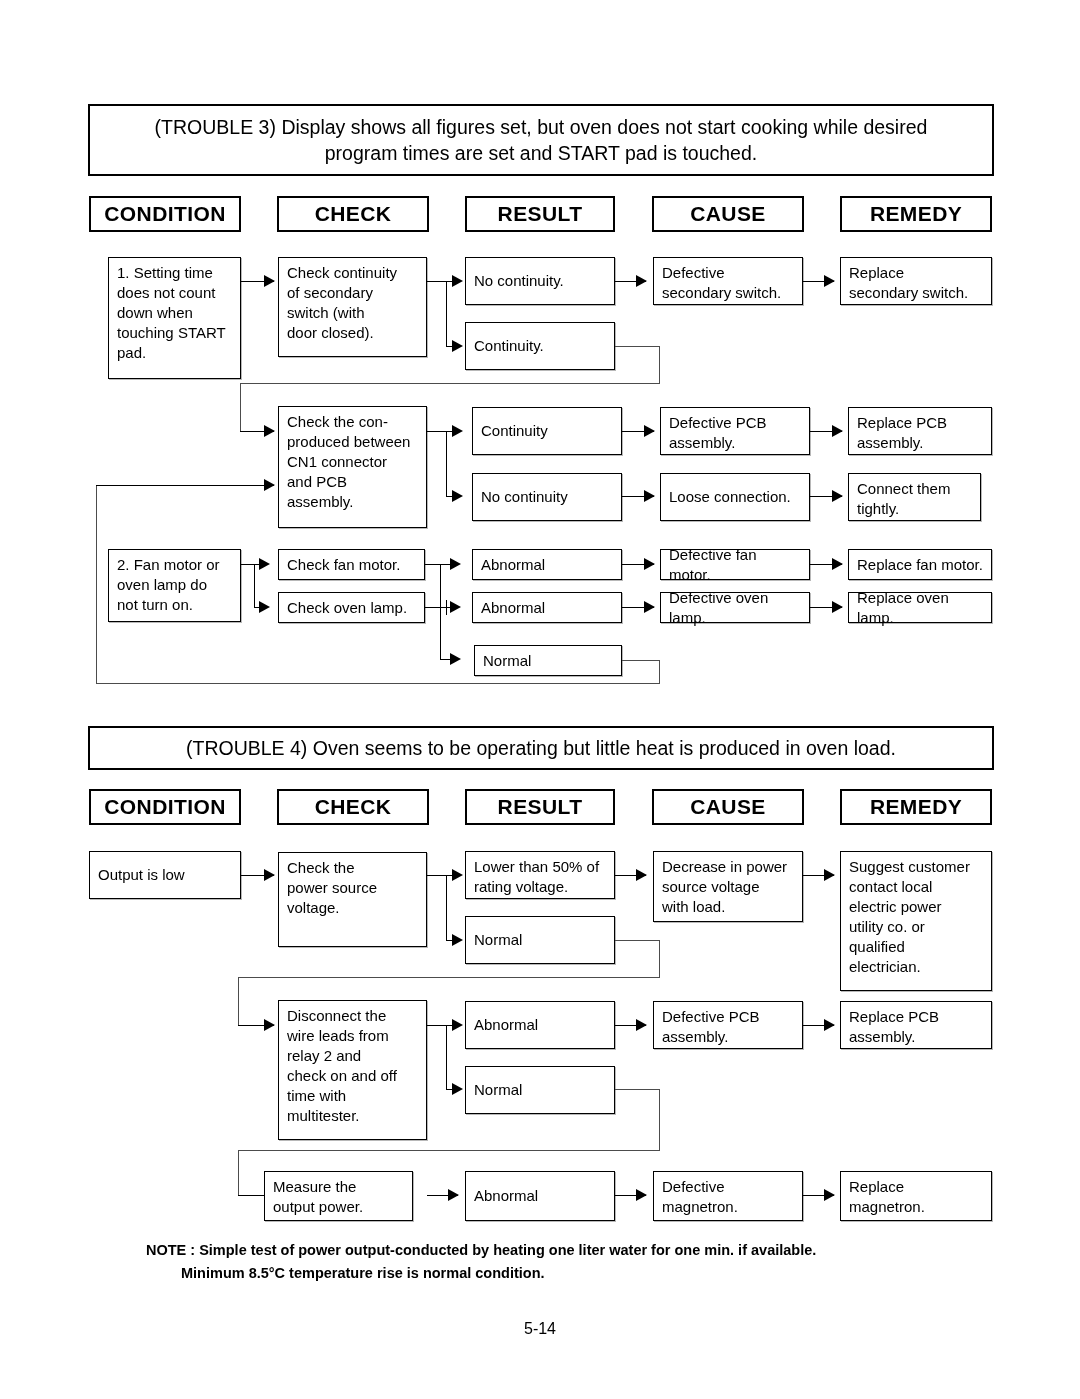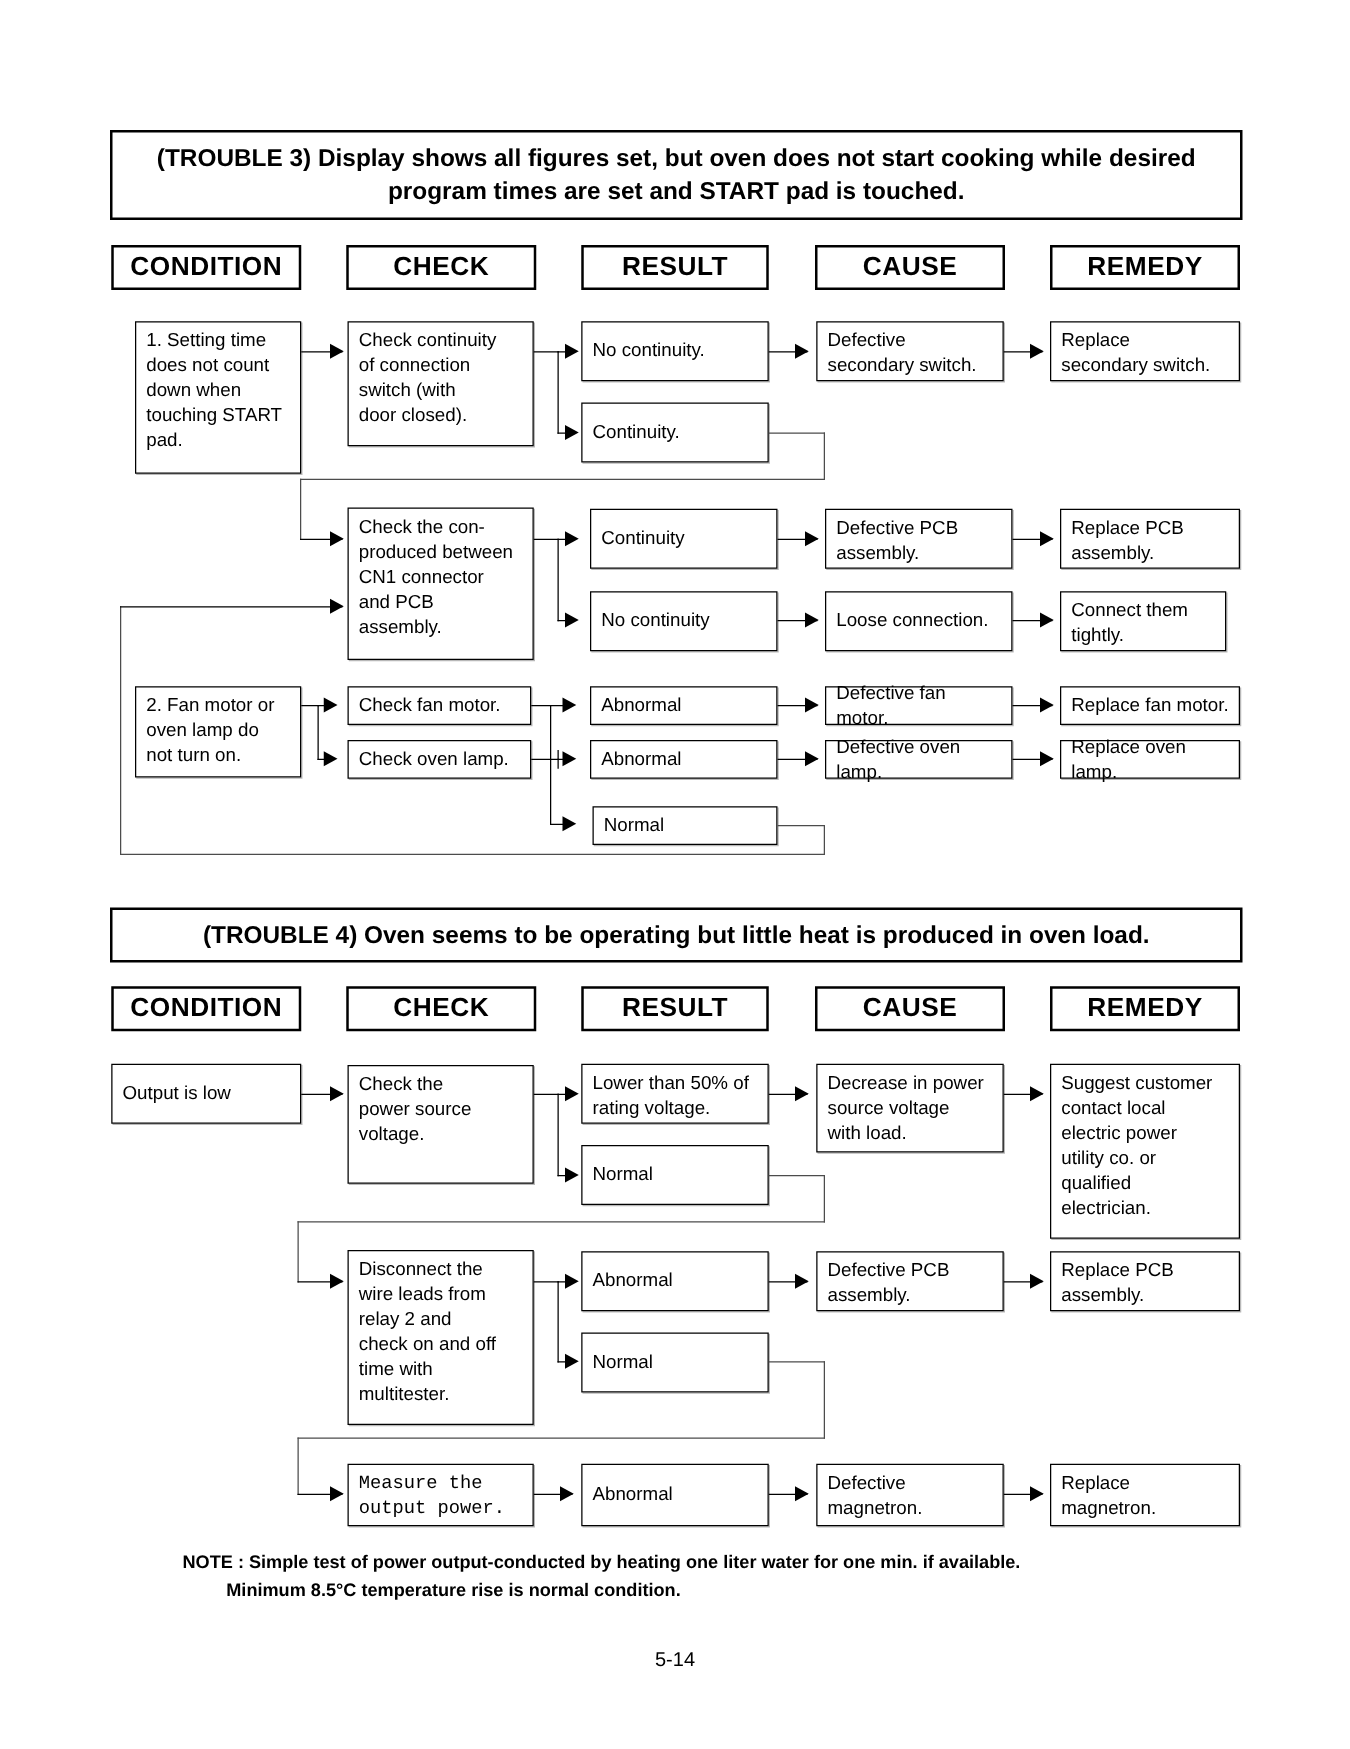--- a/index.html
+++ b/index.html
@@ -10,21 +10,21 @@
     -webkit-font-smoothing:antialiased;
   }
   .page{position:absolute;left:0;top:0;width:1080px;height:1399px;}
 
   
   .banner{
     position:absolute;box-sizing:border-box;
     border:2px solid #000;
     display:flex;align-items:center;justify-content:center;
     text-align:center;
-    font-weight:bold;
+    font-weight:normal;
     line-height:1.35;
     padding:20px 14px;
   }
   .banner span{display:block;}
 
   
   .colhead{
     position:absolute;box-sizing:border-box;
     border:2px solid #000;
     display:flex;align-items:center;justify-content:center;
@@ -87,21 +87,21 @@
   <div class="box" style="left:108px;top:257px;width:133px;height:122px;">1. Setting time
     does not count
     down when
     touching START
     pad.</div>
 
   <div class="ln lnh lnk" style="left:241px;top:281px;width:33px;height:1px;"></div>
   <div class="arrow" style="left:264px;top:275px;"></div>
 
   <div class="box" style="left:278px;top:257px;width:149px;height:100px;">Check continuity
-of connection
+of secondary
 switch (with
 door closed).</div>
 
   <div class="ln lnh lnk" style="left:427px;top:281px;width:20px;height:1px;"></div>
   <div class="ln lnv lnk" style="left:446px;top:281px;width:1px;height:66px;"></div>
   <div class="ln lnh lnk" style="left:446px;top:281px;width:14px;height:1px;"></div>
   <div class="ln lnh lnk" style="left:446px;top:346px;width:14px;height:1px;"></div>
   <div class="arrow" style="left:452px;top:275px;"></div>
   <div class="arrow" style="left:452px;top:340px;"></div>
 
@@ -298,21 +298,21 @@
   <div class="box" style="left:840px;top:1001px;width:152px;height:48px;">Replace PCB
 assembly.</div>
 
   <div class="ln lnh" style="left:615px;top:1089px;width:45px;height:1px;"></div>
   <div class="ln lnv" style="left:659px;top:1089px;width:1px;height:62px;"></div>
   <div class="ln lnh" style="left:238px;top:1150px;width:422px;height:1px;"></div>
   <div class="ln lnv" style="left:238px;top:1150px;width:1px;height:46px;"></div>
   <div class="ln lnh lnk" style="left:238px;top:1195px;width:36px;height:1px;"></div>
   <div class="arrow" style="left:264px;top:1189px;"></div>
 
-  <div class="box" style="left:278px;top:1171px;width:149px;height:50px;font-family:Liberation Mono, monospace;">Measure the
+  <div class="box" style="left:264px;top:1171px;width:149px;height:50px;">Measure the
 output power.</div>
 
   <div class="ln lnh lnk" style="left:427px;top:1195px;width:31px;height:1px;"></div>
   <div class="arrow" style="left:448px;top:1189px;"></div>
 
   <div class="box mid" style="left:465px;top:1171px;width:150px;height:50px;">Abnormal</div>
 
   <div class="ln lnh lnk" style="left:615px;top:1195px;width:31px;height:1px;"></div>
   <div class="arrow" style="left:636px;top:1189px;"></div>
 

